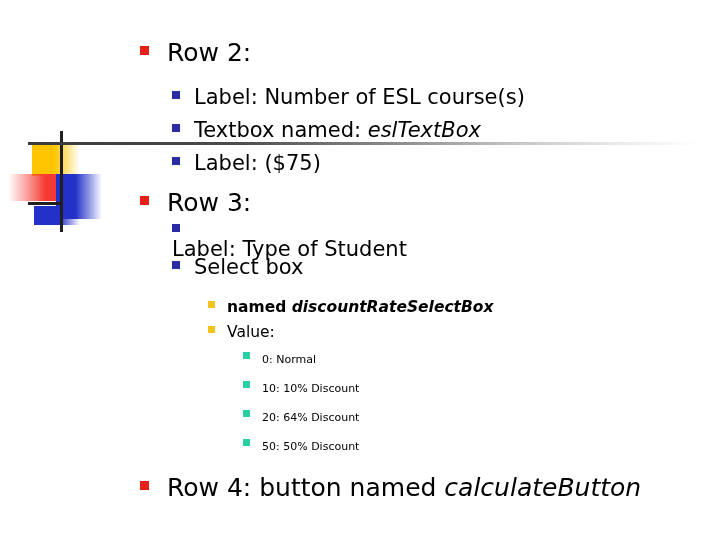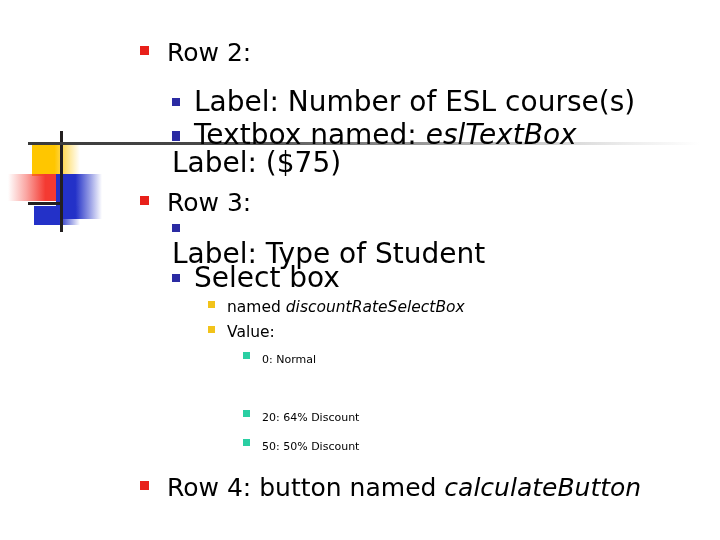--- a/index.html
+++ b/index.html
@@ -94,21 +94,21 @@
 
   
   .lvl1 { left: 140px; font-size: 25px; }
   .lvl1 .marker {
     width: 9px; height: 9px;
     background: #E8201A;
     margin-right: 18px;
     position: relative; top: -6px;
   }
   
-  .lvl2 { left: 172px; font-size: 28px; }
+  .lvl2 { left: 172px; font-size: 21px; }
   .lvl2 .marker {
     width: 8px; height: 8px;
     background: #2B2BA3;
     margin-right: 14px;
     position: relative; top: -5px;
   }
   
   .lvl3 { left: 208px; font-size: 15.5px; }
   .lvl3 .marker {
     width: 7px; height: 7px;
@@ -145,48 +145,52 @@
       <span class="bullet-text">Row 2:</span>
     </div>
     <div class="bullet-row lvl2" style="top: 85px;">
       <span class="marker"></span>
       <span class="bullet-text">Label: Number of ESL course(s)</span>
     </div>
     <div class="bullet-row lvl2" style="top: 118px; text-align: right;">
       <span class="marker"></span>
       <span class="bullet-text"><span>Textbox named: </span><span class="ital">eslTextBox</span></span>
     </div>
-    <div class="bullet-row lvl2" style="top: 138px; flex-direction: column;">
+    <div class="bullet-row lvl2" style="top: 151px;">
       <span class="marker"></span>
       <span class="bullet-text">Label: ($75)</span>
     </div>
     <div class="bullet-row lvl1" style="top: 188px;">
       <span class="marker"></span>
       <span class="bullet-text">Row 3:</span>
     </div>
     <div class="bullet-row lvl2" style="top: 229px; flex-direction: column;">
       <span class="marker"></span>
       <span class="bullet-text">Label: Type of Student</span>
     </div>
-    <div class="bullet-row lvl2" style="top: 261px; text-align: right;">
+    <div class="bullet-row lvl2" style="top: 255px; text-align: right;">
       <span class="marker"></span>
       <span class="bullet-text">Select box</span>
     </div>
-    <div class="bullet-row lvl3" style="top: 298px;">
+    <div class="bullet-row lvl3" style="top: 298px; font-weight: bold;">
       <span class="marker"></span>
       <span class="bullet-text"><span>named </span><span class="ital">discountRateSelectBox</span></span>
     </div>
     <div class="bullet-row lvl3" style="top: 323px;">
       <span class="marker"></span>
       <span class="bullet-text">Value:</span>
     </div>
     <div class="bullet-row lvl4" style="top: 353px;">
       <span class="marker"></span>
       <span class="bullet-text">0: Normal</span>
     </div>
+    <div class="bullet-row lvl4" style="top: 382px;">
+      <span class="marker"></span>
+      <span class="bullet-text">10: 10% Discount</span>
+    </div>
     <div class="bullet-row lvl4" style="top: 411px;">
       <span class="marker"></span>
       <span class="bullet-text">20: 64% Discount</span>
     </div>
     <div class="bullet-row lvl4" style="top: 440px; justify-content: flex-end;">
       <span class="marker"></span>
       <span class="bullet-text">50: 50% Discount</span>
     </div>
     <div class="bullet-row lvl1" style="top: 473px;">
       <span class="marker"></span>

